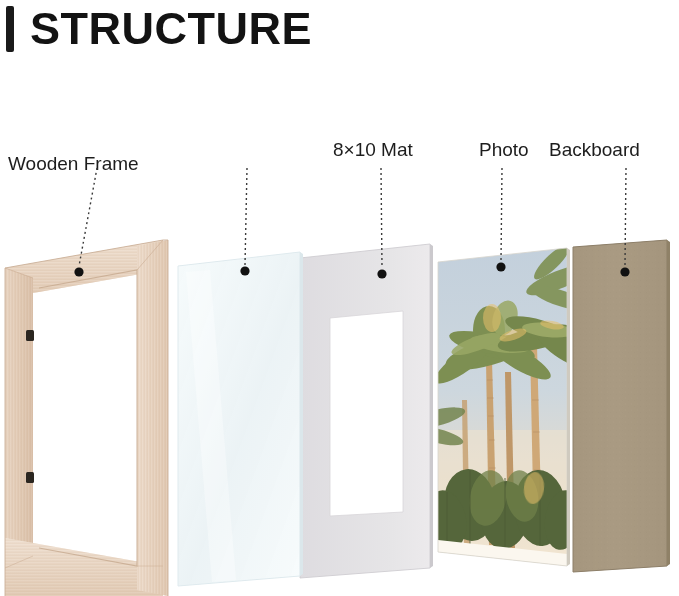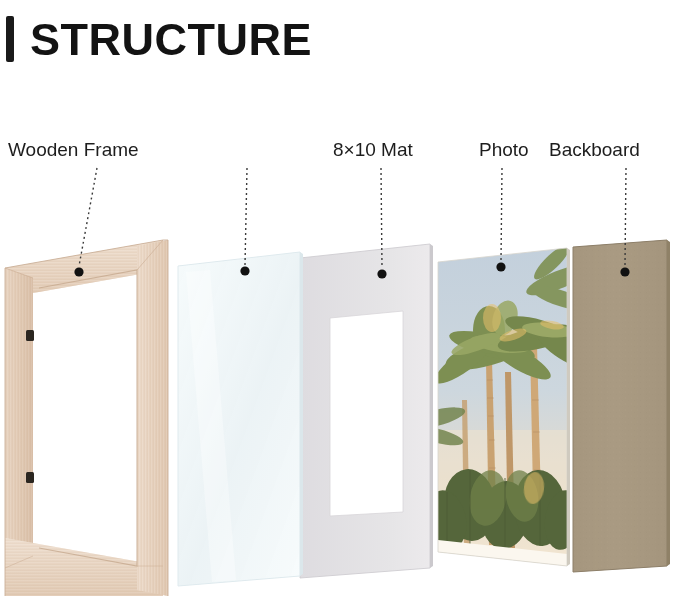--- a/index.html
+++ b/index.html
@@ -6,21 +6,21 @@
   body{
     width:679px;height:596px;
     background:#ffffff;
     font-family:"Liberation Sans","DejaVu Sans",sans-serif;
     overflow:hidden;
     position:relative;
   }
   .stage{position:absolute;inset:0;}
 
   
-  .title-row{position:absolute;left:0;top:6px;height:56px;display:flex;align-items:flex-end;}
+  .title-row{position:absolute;left:0;top:6px;height:56px;display:flex;align-items:flex-start;}
   .title-bar{width:8px;height:46px;background:#1a1a1a;border-radius:2px;margin-left:6px;}
   .title-text{
     margin-left:16px;
     font-size:45px;
     font-weight:bold;
     letter-spacing:.5px;
     color:#131313;
     line-height:1;
     white-space:nowrap;
   }
@@ -43,21 +43,21 @@
 </head>
 <body>
 
 <div class="stage">
 
   <div class="title-row">
     <div class="title-bar"></div>
     <div class="title-text">STRUCTURE</div>
   </div>
 
-  <div class="label" style="left:8px;top:140px">Wooden Frame</div>
+  <div class="label" style="left:8px;top:154px">Wooden Frame</div>
   <div class="label" style="left:333px;top:140px">8×10 Mat</div>
   <div class="label" style="left:479px;top:140px">Photo</div>
   <div class="label" style="left:549px;top:140px">Backboard</div>
 
   <svg class="scene" viewBox="0 0 679 596">
     <defs>
 
       <pattern id="grainV" width="3" height="8" patternUnits="userSpaceOnUse">
         <rect width="3" height="8" fill="#ecdbcb"></rect>
         <rect x="0" width="1" height="8" fill="#dcc2aa" opacity=".75"></rect>

